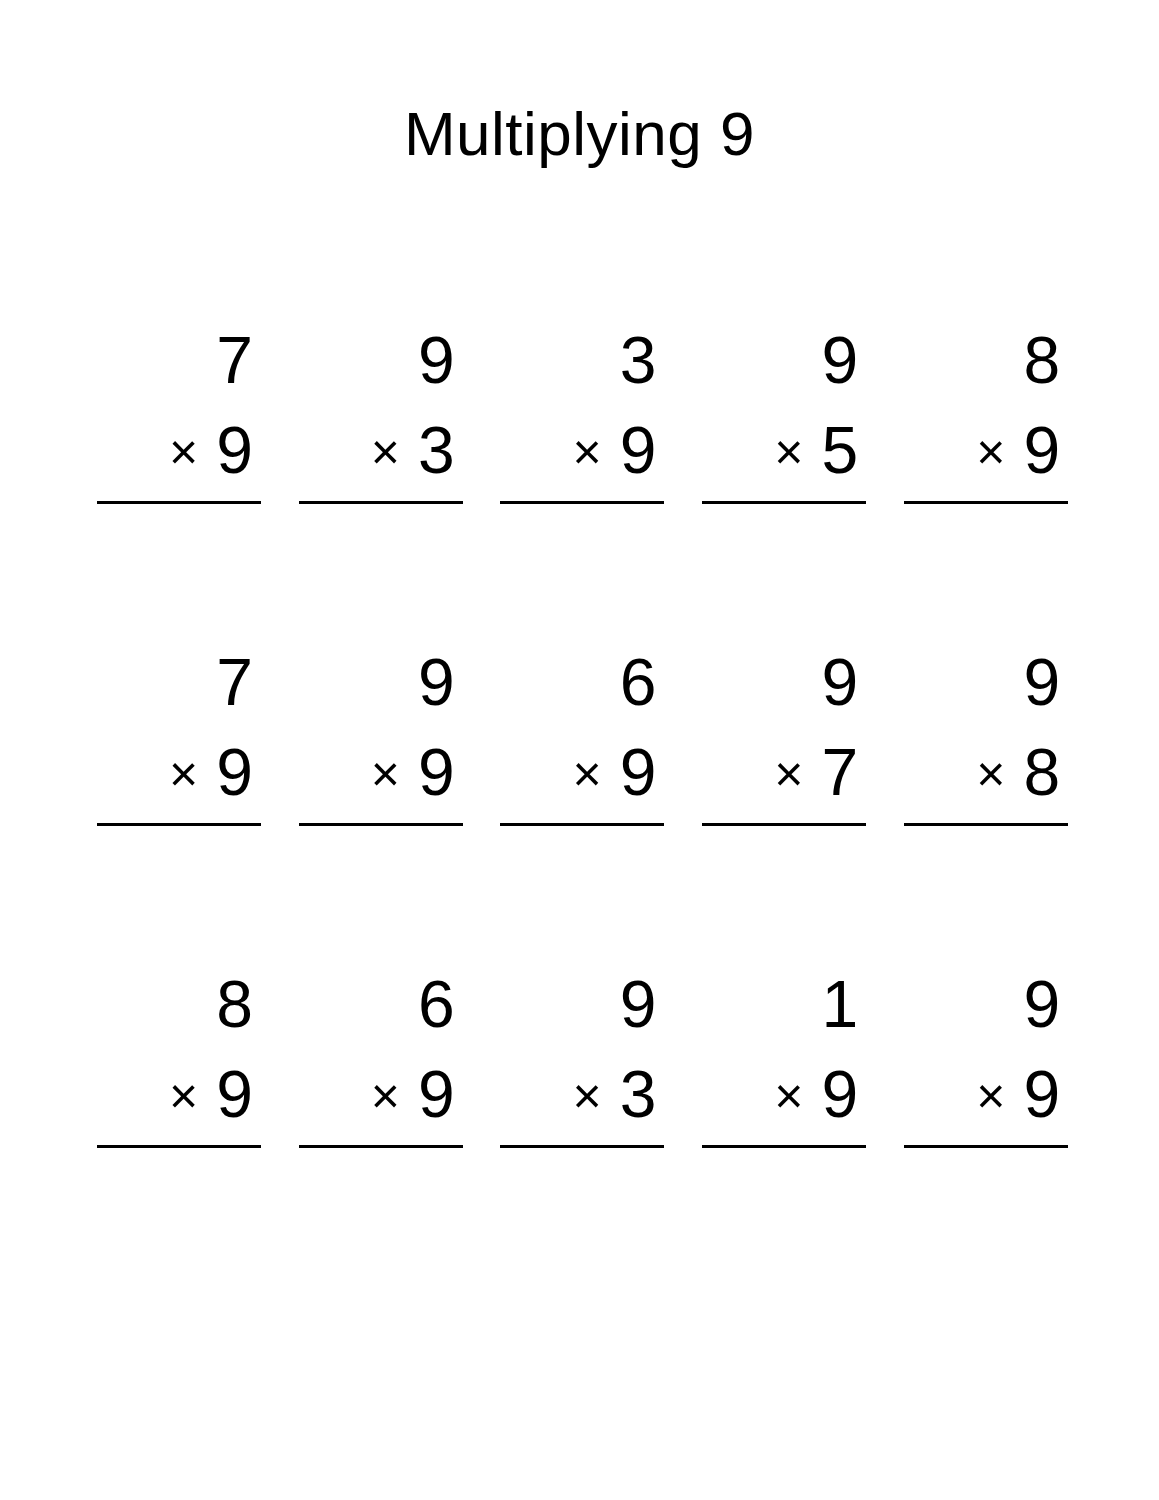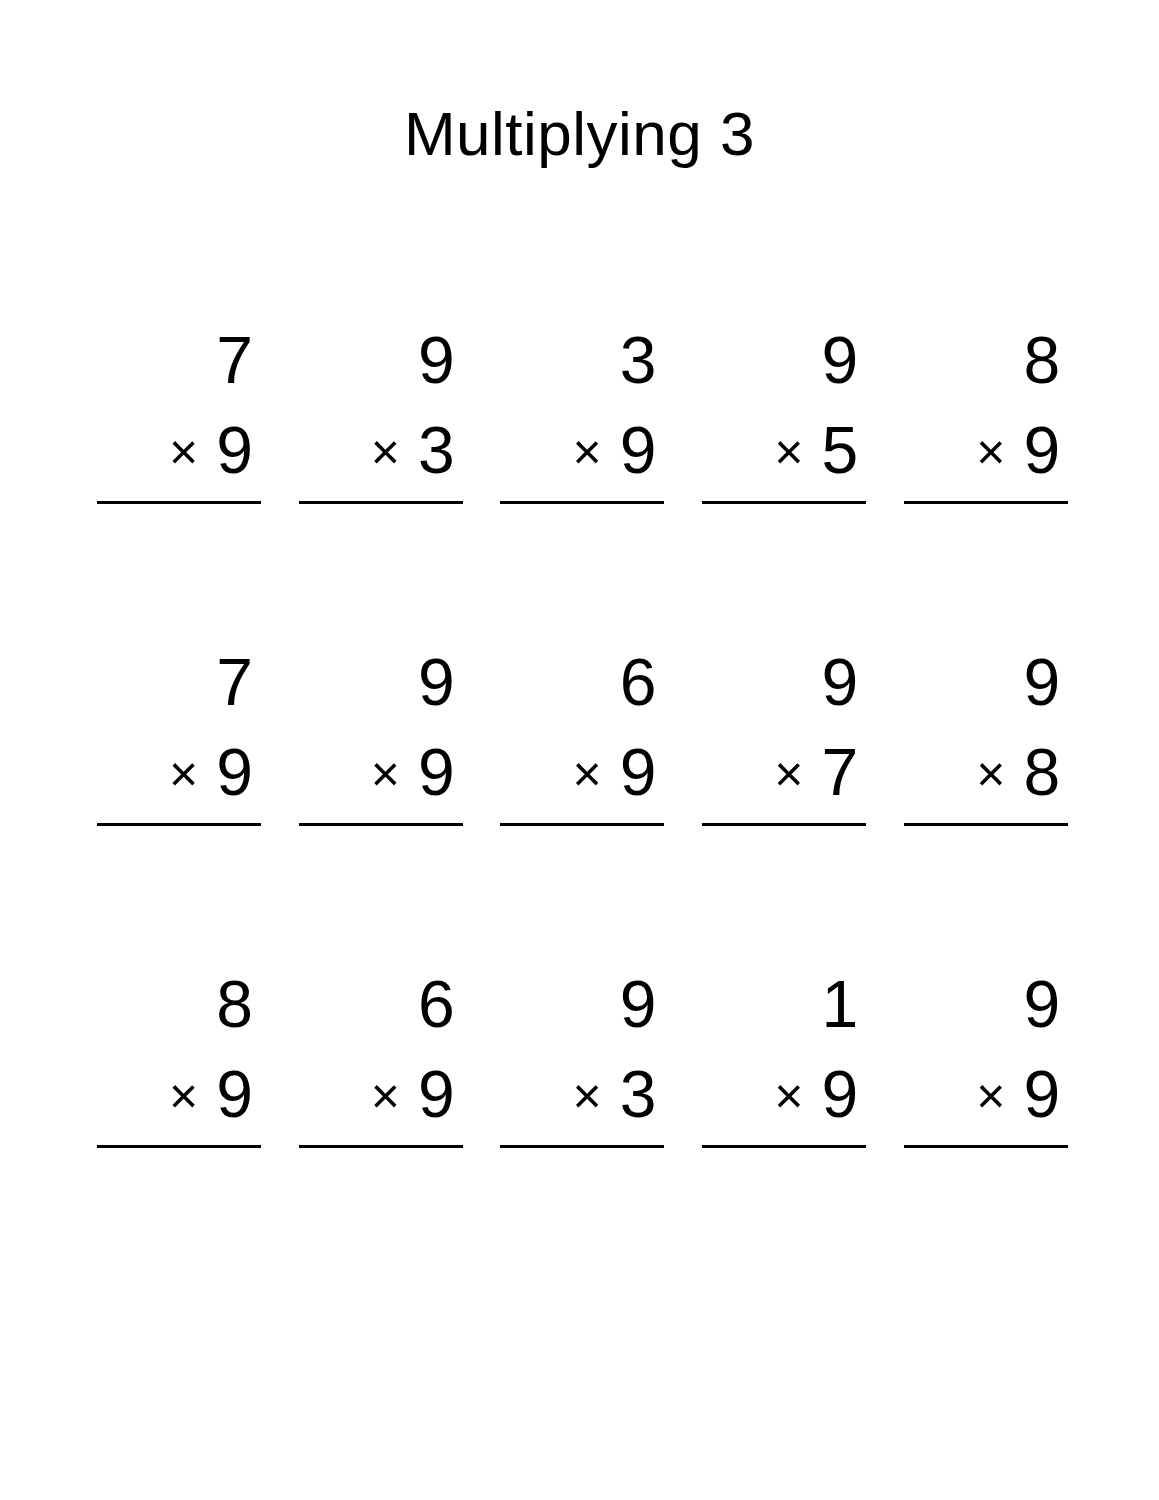--- a/index.html
+++ b/index.html
@@ -74,21 +74,21 @@
     border-bottom: 3px solid #000000;
     width: 164px;
     margin-top: 14px;
   }
 </style>
 </head>
 <body>
 
 <div class="worksheet">
 
-  <h1 class="title">Multiplying 3</h1>
+  <h1 class="title">Multiplying 9</h1>
 
   <div class="grid">
 
     <div class="problem">
       <div class="prob-inner">
         <div class="row-top">7</div>
         <div class="row-bottom">
           <span class="op">×</span>
           <span>9</span>
         </div>

